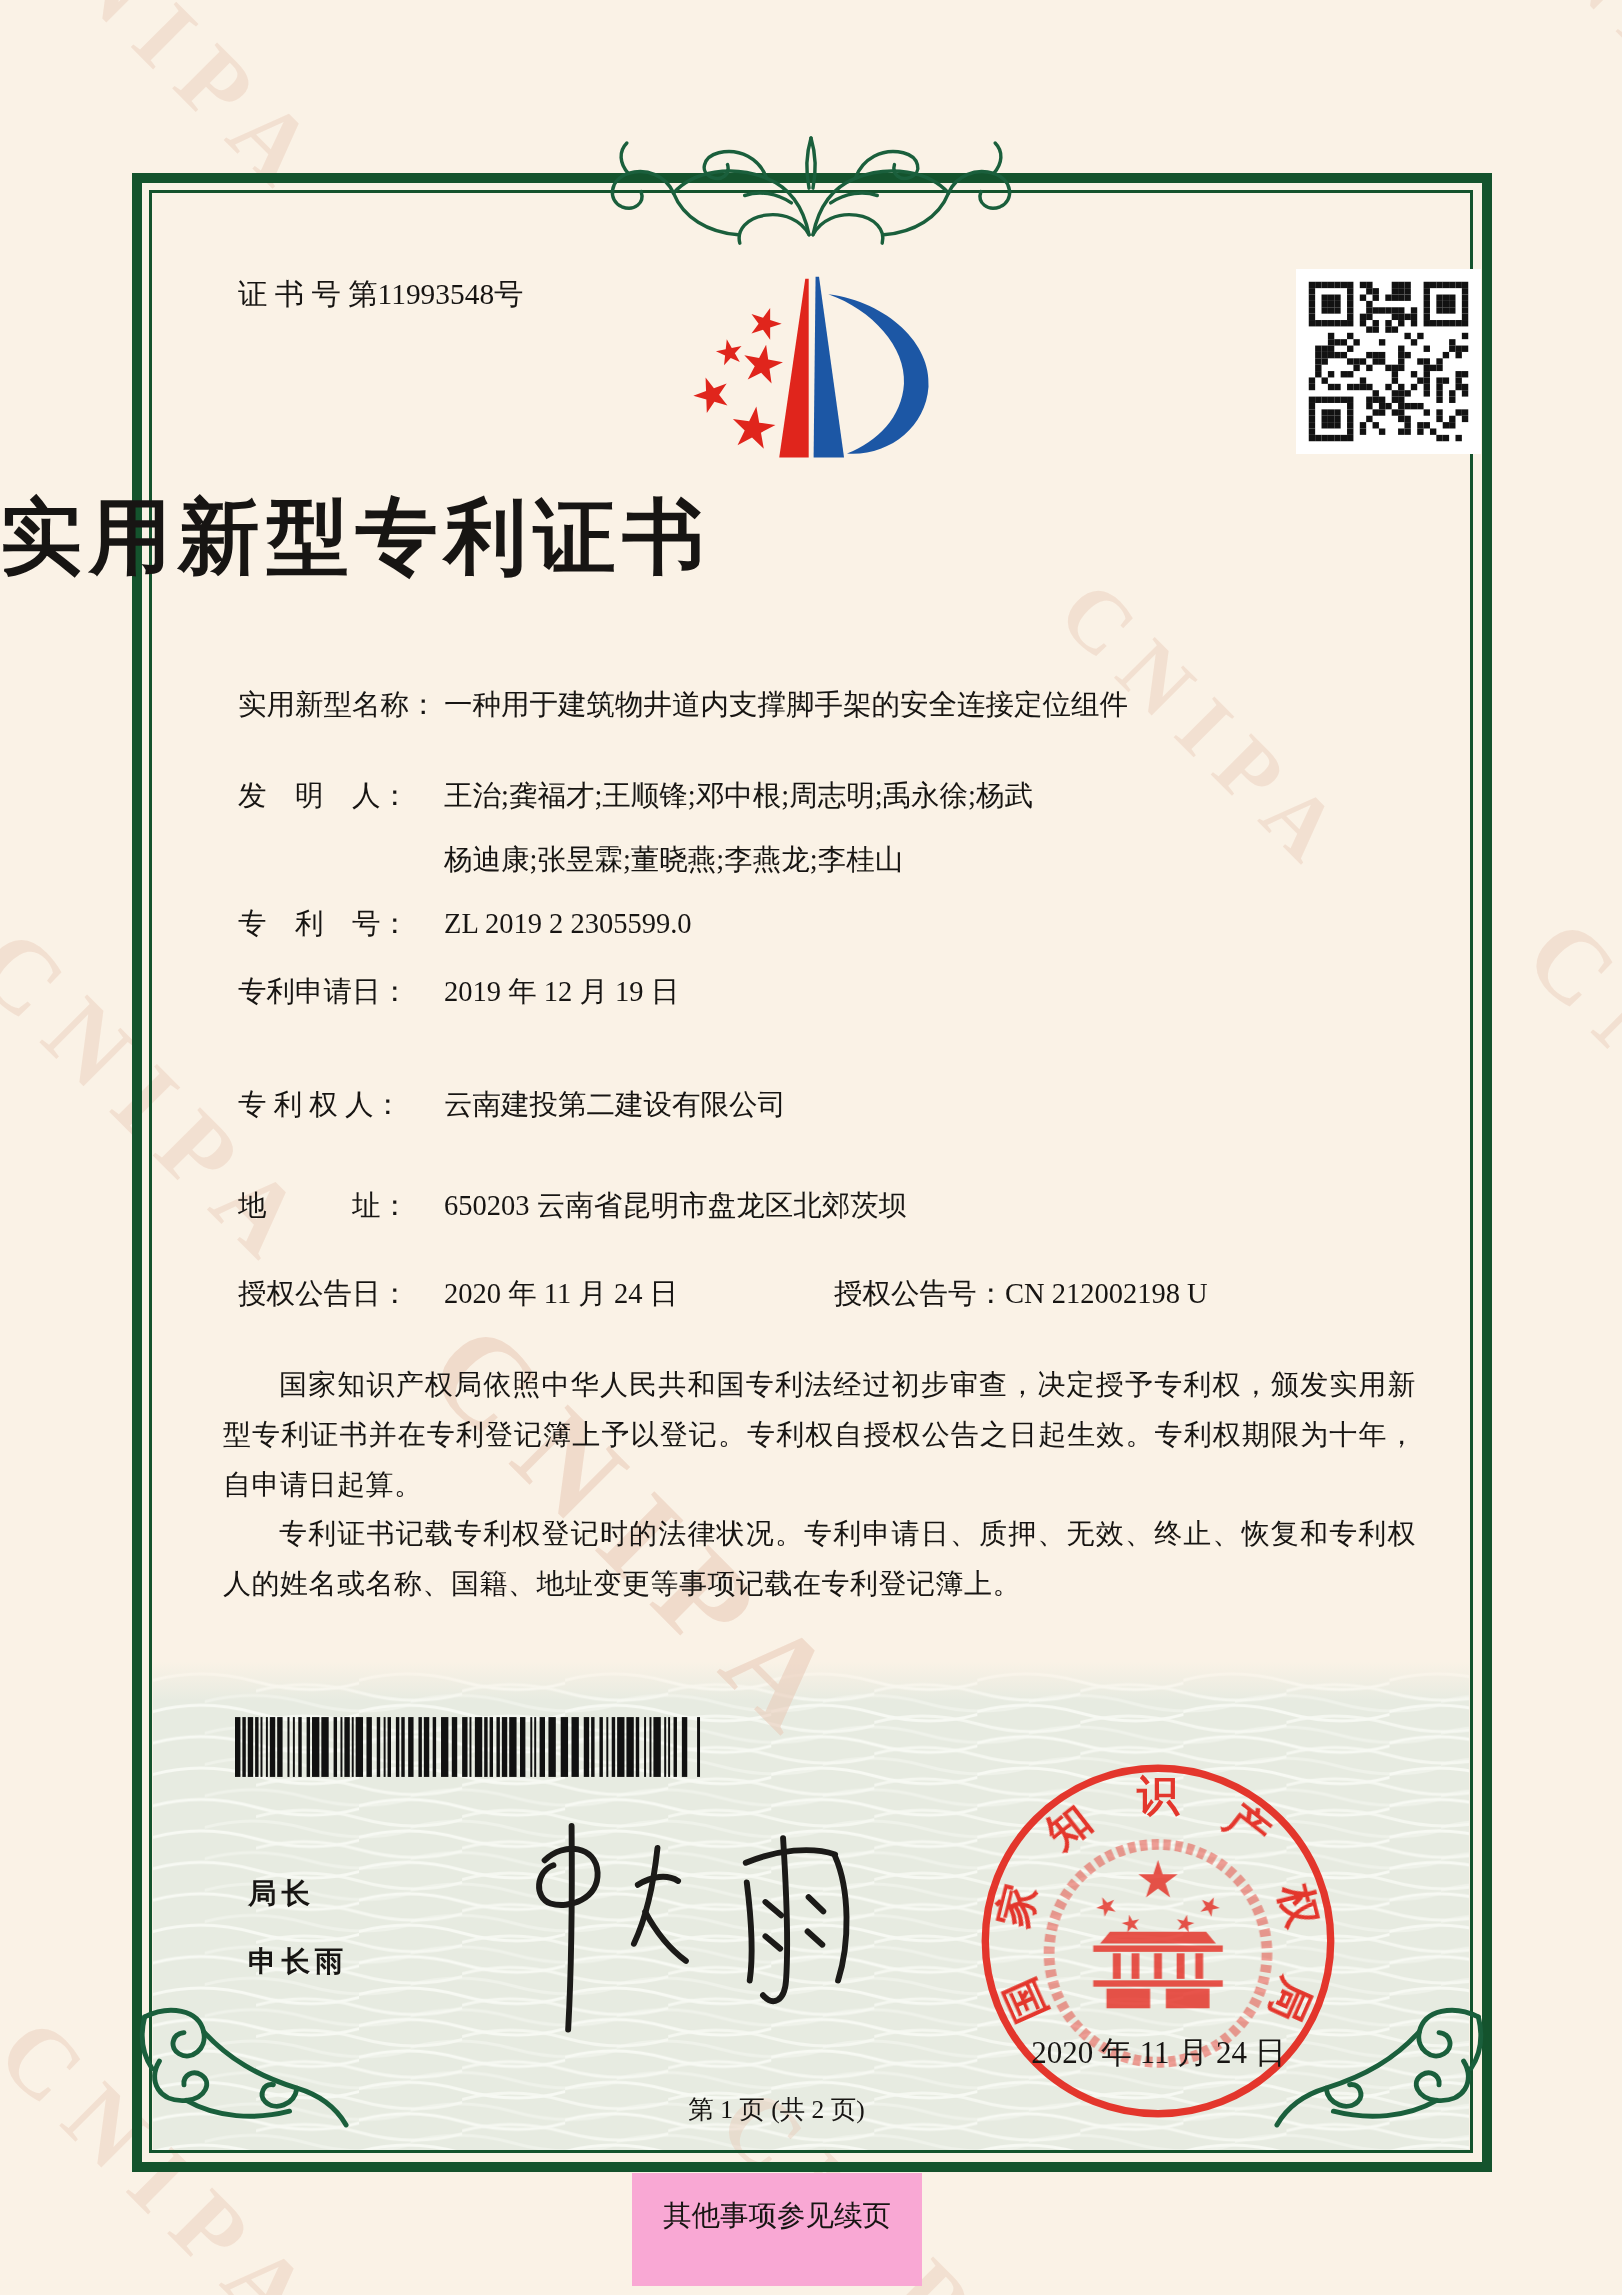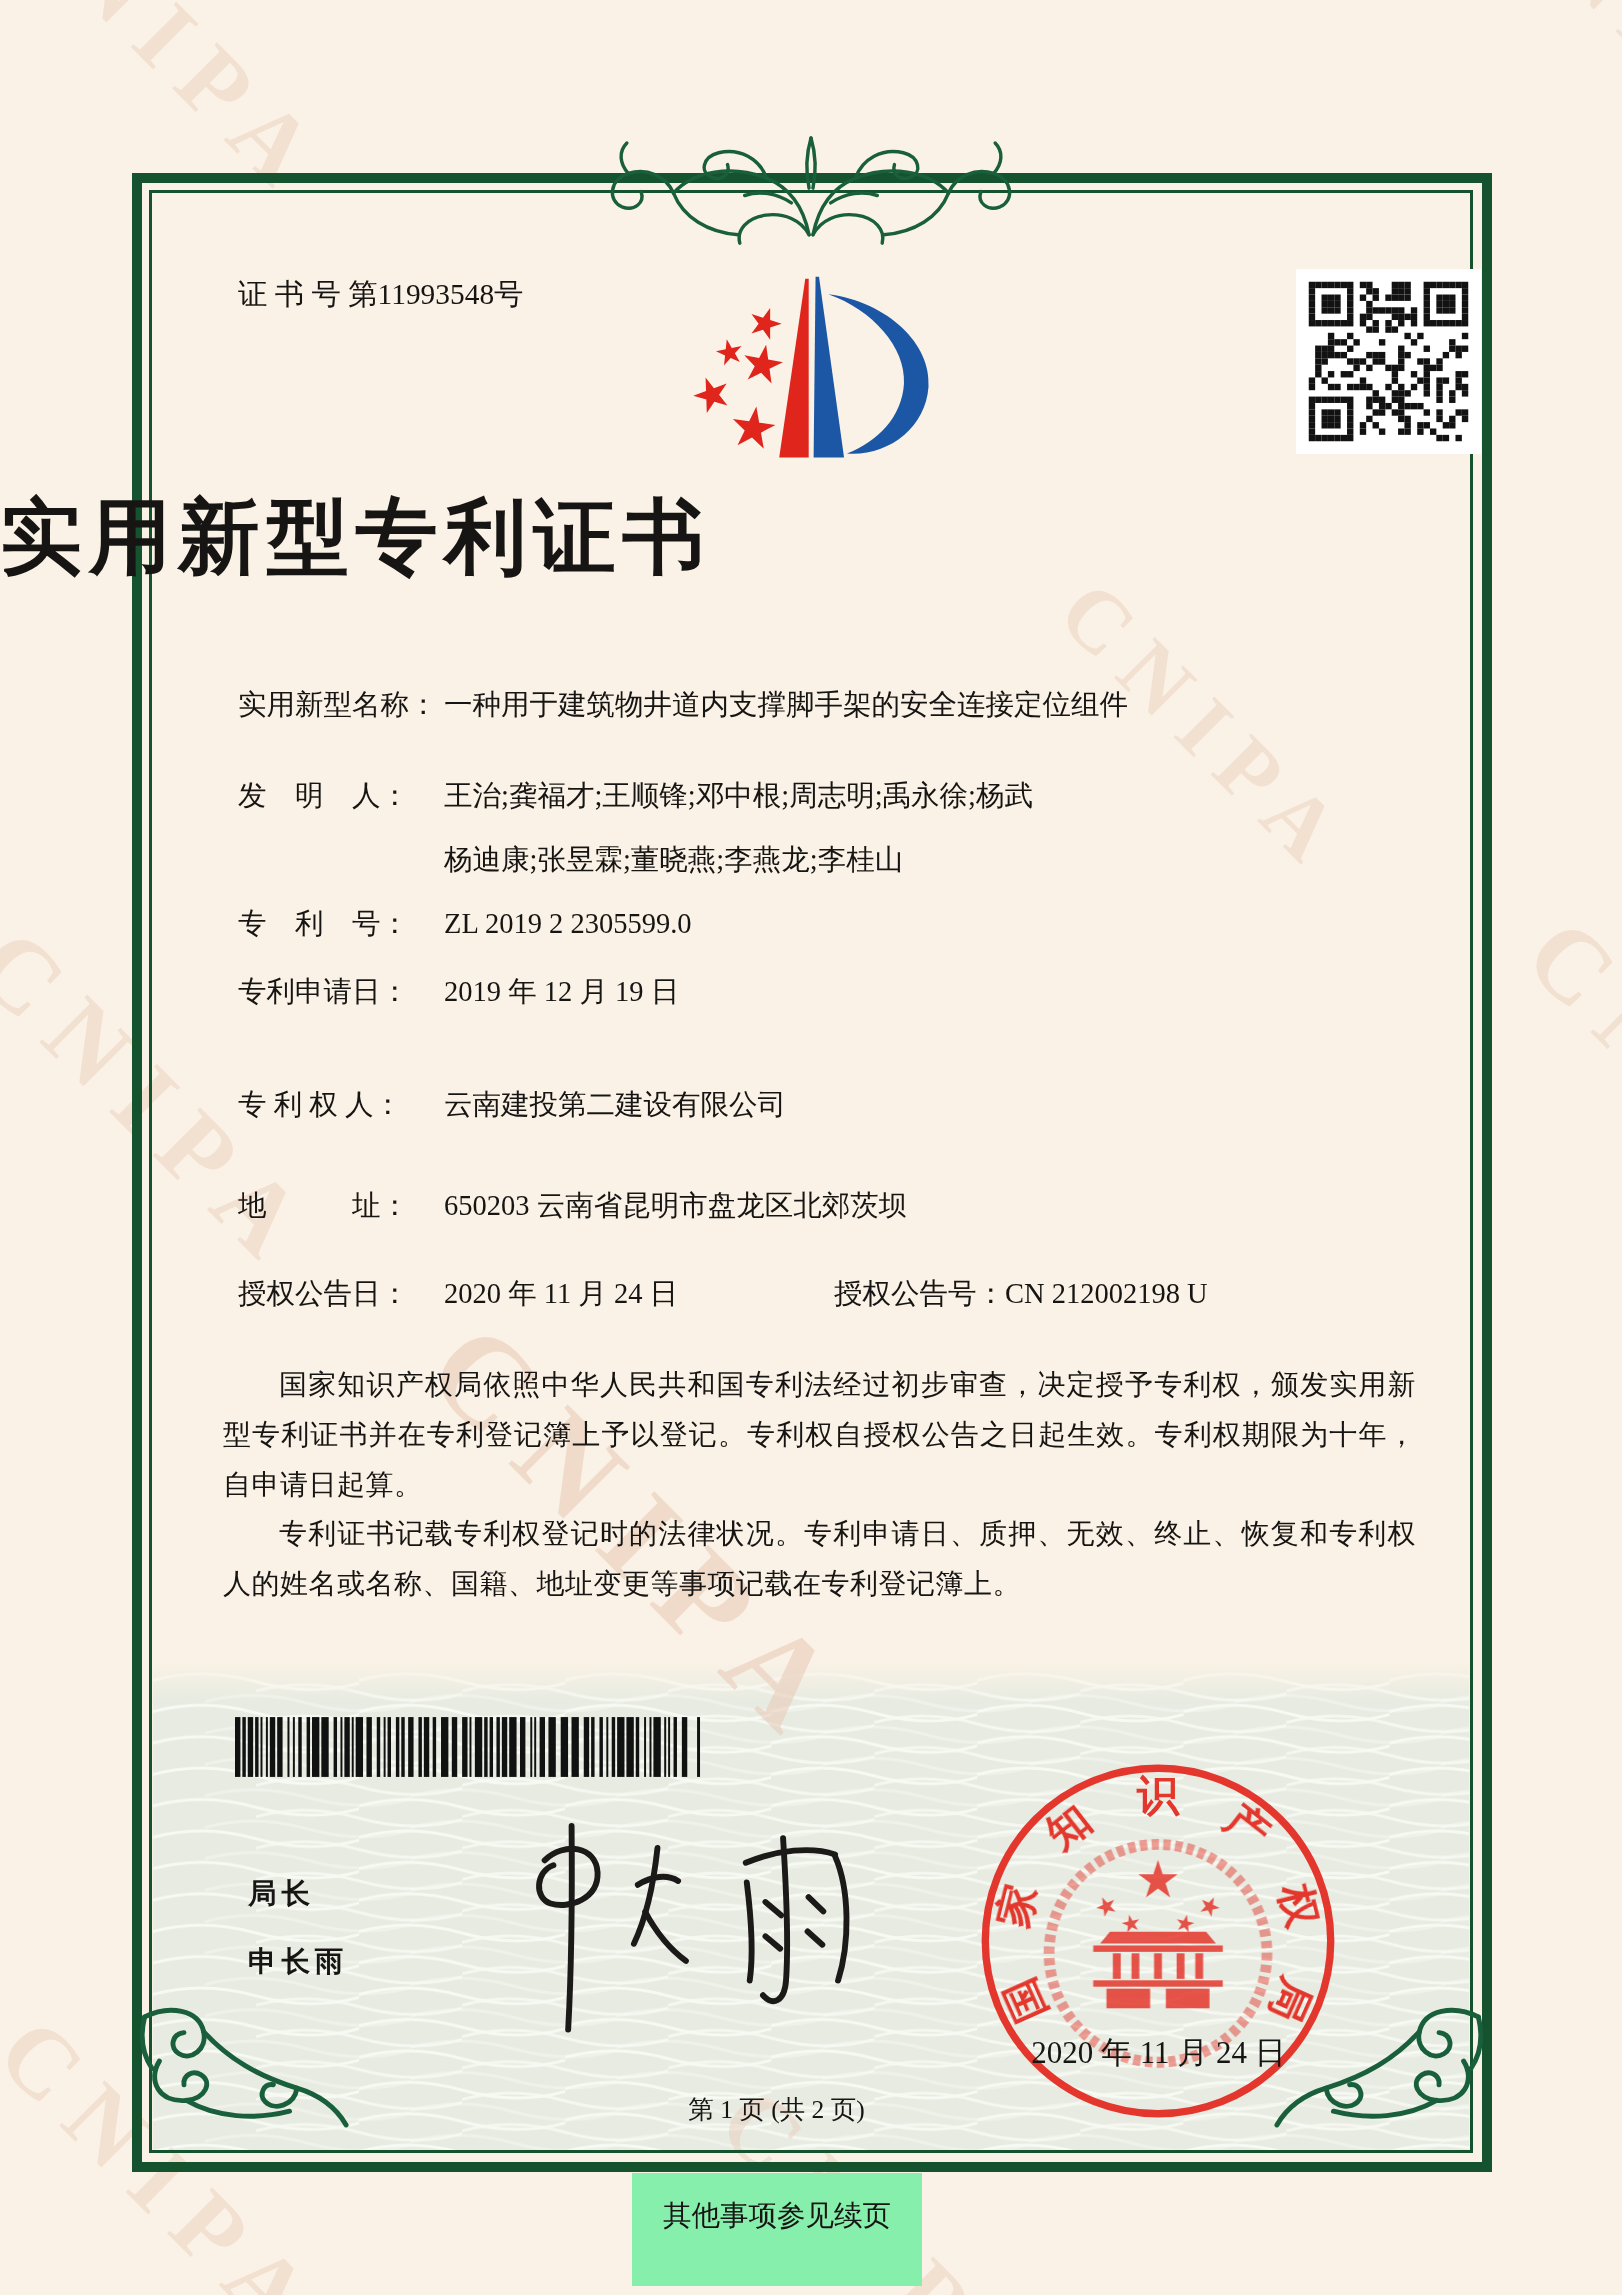--- a/index.html
+++ b/index.html
@@ -21,21 +21,21 @@
   .row{left:238px;width:1188px;font-size:28.5px;z-index:5;line-height:1.25;white-space:nowrap;}
   .row .lbl{display:inline-block;width:206px;}
   .grantno{position:absolute;left:596px;top:0;white-space:nowrap;}
   .paras{left:223px;top:1360px;width:1193px;font-size:28px;line-height:1.78;text-align:justify;
          letter-spacing:0.5px;z-index:5;}
   .paras p{margin:0;text-indent:2em;}
   .director{left:248px;font-size:28.5px;font-family:"Liberation Sans","DejaVu Sans",sans-serif;
             font-weight:700;letter-spacing:4.9px;z-index:6;}
   .sealdate{left:977px;top:2032px;width:363px;text-align:center;font-size:31px;z-index:7;}
   .pageno{left:50px;top:2092px;width:1453px;text-align:center;font-size:25.5px;z-index:6;}
-  .noteband{left:632px;top:2173px;width:290px;height:113px;background:#86efac;z-index:4;}
+  .noteband{left:632px;top:2173px;width:290px;height:113px;background:#f9a8d4;z-index:4;}
   .note{margin-top:23.6px;text-align:center;font-size:28.5px;}
   svg{display:block;}
 </style>
 </head>
 <body>
 
 <div id="page">
 
   <div id="wm-layer">
       <span class="wm" style="left: -39px; top: -19.6px; font-size: 98px;">CNIPA</span>

